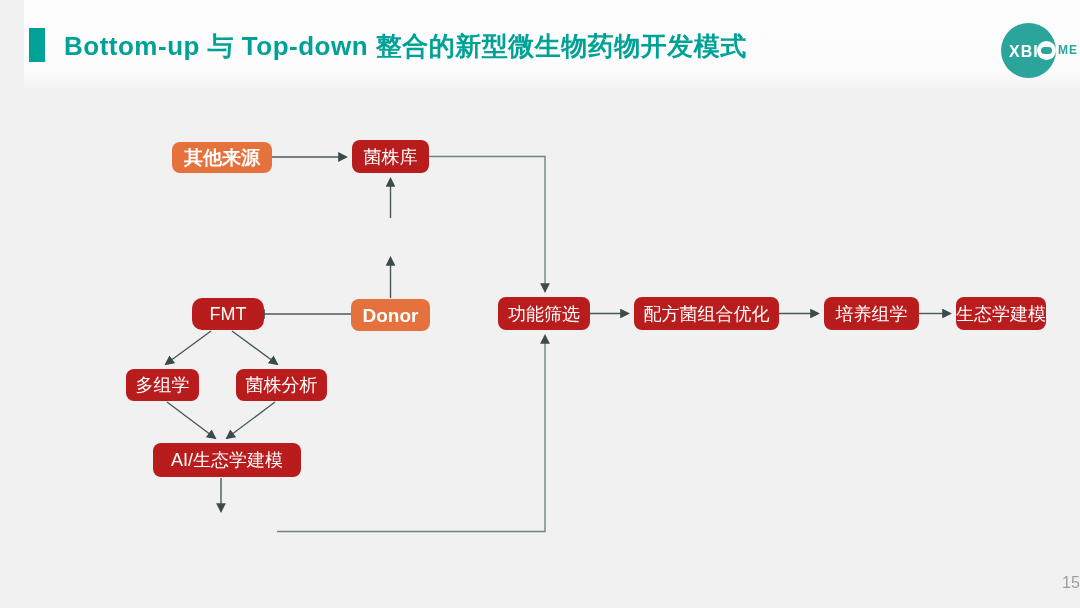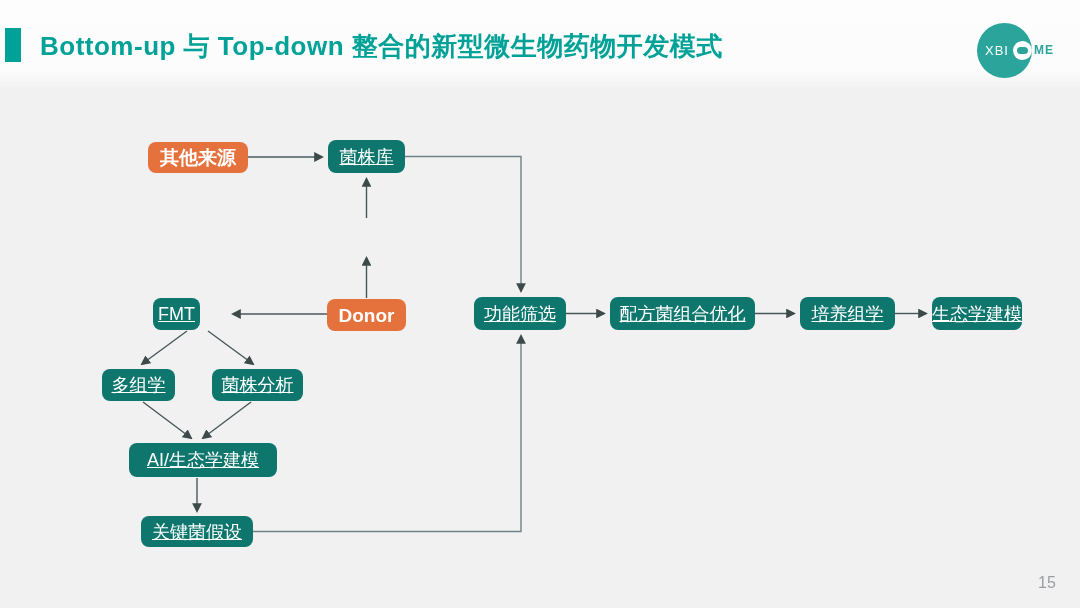--- a/index.html
+++ b/index.html
@@ -3,21 +3,21 @@
 <meta charset="utf-8">
 <style>
   * { margin: 0; padding: 0; box-sizing: border-box; }
   html, body { width: 1080px; height: 608px; }
   body {
     position: relative;
     font-family: "Liberation Sans", "DejaVu Sans", sans-serif;
     background: #F1F1F2;
     overflow: hidden;
   }
-  .slide { position: absolute; inset: 0; }
+  .slide { position: absolute; inset: 0; margin-left: 24px; }
 
   
   .header {
     position: absolute; left: 0; top: 0; width: 1080px; height: 87px;
     background: linear-gradient(#FDFDFE 0%, #FCFCFD 80%, #F3F3F4 100%);
   }
   .title-bullet {
     position: absolute; left: 5px; top: 28px; width: 16px; height: 34px;
     background: #00A197;
   }
@@ -26,21 +26,21 @@
     font-size: 26px; font-weight: bold; color: #00A197;
     white-space: nowrap; letter-spacing: 0.5px;
   }
   .logo { position: absolute; left: 977px; top: 23px; width: 86px; height: 56px; }
   .logo-circle {
     position: absolute; left: 0; top: 0; width: 55px; height: 55px;
     background: #2BA49C; border-radius: 50%;
   }
   .logo-xbi {
     position: absolute; left: 8px; top: 20px; width: 30px;
-    color: #FFFFFF; font-size: 13px; font-weight: normal; letter-spacing: 1px;
+    color: #FFFFFF; font-size: 16px; font-weight: bold; letter-spacing: 1px;
   }
   .logo-o {
     position: absolute; left: 36px; top: 18px; width: 19px; height: 19px;
     background: #FFFFFF; border-radius: 50%;
   }
   .logo-o-pill {
     position: absolute; left: 4px; top: 6px; width: 11px; height: 7px;
     background: #2BA49C; border-radius: 4px;
   }
   .logo-me {
@@ -51,28 +51,28 @@
   
   .connectors { position: absolute; left: 0; top: 0; width: 1080px; height: 608px; pointer-events: none; }
   .conn { fill: none; stroke: #48585A; stroke-width: 1.4; }
   .conn-light { fill: none; stroke: #6F8383; stroke-width: 1.4; }
 
   .node {
     position: absolute; display: flex; align-items: center; justify-content: center;
     border-radius: 8px; color: #FFFFFF; font-size: 18px; white-space: nowrap;
     line-height: 1;
   }
-  .node-teal   { background: #0f766e; text-decoration: underline; }
+  .node-teal   { background: #b91c1c; }
   .node-orange { background: #E5713C; font-weight: bold; font-size: 19px; }
 
   .n-other-sources   { left: 148px; top: 142px; width: 100px; height: 31px; }
   .n-strain-library  { left: 328px; top: 140px; width: 77px;  height: 33px; }
   .n-culturomics     { left: 321px; top: 219px; width: 91px;  height: 33px; }
   .n-donor           { left: 327px; top: 299px; width: 79px;  height: 32px; }
-  .n-fmt             { left: 153px; top: 298px; width: 47px;  height: 32px; }
+  .n-fmt             { left: 168px; top: 298px; width: 72px;  height: 32px; border-radius: 10px; }
   .n-multi-omics     { left: 102px; top: 369px; width: 73px;  height: 32px; }
   .n-strain-analysis { left: 212px; top: 369px; width: 91px;  height: 32px; }
   .n-ai-modeling     { left: 129px; top: 443px; width: 148px; height: 34px; }
   .n-key-hypothesis  { left: 141px; top: 516px; width: 112px; height: 31px; }
   .n-functional      { left: 474px; top: 297px; width: 92px;  height: 33px; }
   .n-formula         { left: 610px; top: 297px; width: 145px; height: 33px; }
   .n-animal          { left: 800px; top: 297px; width: 95px;  height: 33px; }
   .n-human           { left: 932px; top: 297px; width: 90px;  height: 33px; }
 
   
@@ -121,21 +121,20 @@
     <path class="conn" d="M895,313.5 L926,313.5" marker-end="url(#arrow)"></path>
   </svg>
 
   <div class="node node-orange n-other-sources">其他来源</div>
   <div class="node node-teal n-strain-library">菌株库</div>
   <div class="node node-orange n-donor">Donor</div>
   <div class="node node-teal n-fmt">FMT</div>
   <div class="node node-teal n-multi-omics">多组学</div>
   <div class="node node-teal n-strain-analysis">菌株分析</div>
   <div class="node node-teal n-ai-modeling">AI/生态学建模</div>
-  <div class="node node-teal n-key-hypothesis">关键菌假设</div>
   <div class="node node-teal n-functional">功能筛选</div>
   <div class="node node-teal n-formula">配方菌组合优化</div>
   <div class="node node-teal n-animal">培养组学</div>
   <div class="node node-teal n-human">生态学建模</div>
 
   <div class="page-number">15</div>
 
 </div>
 
 </body></html>

